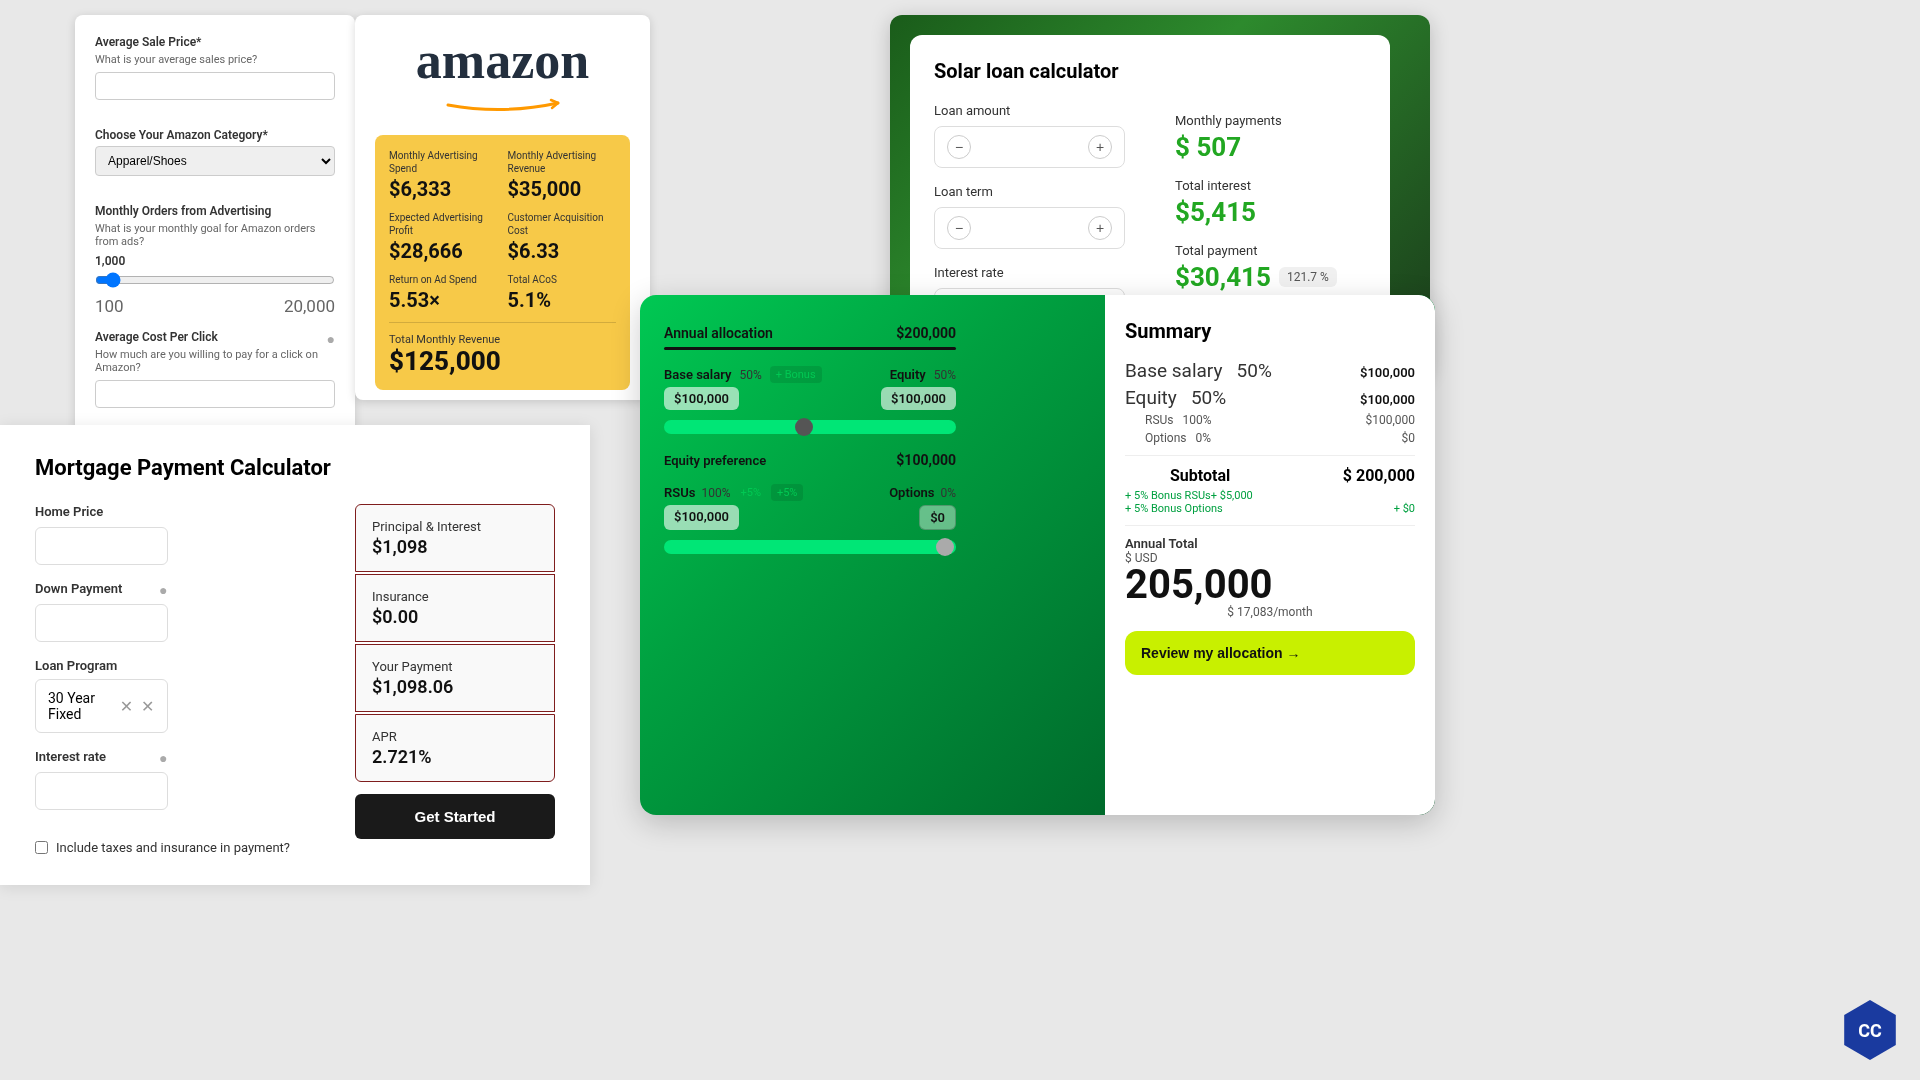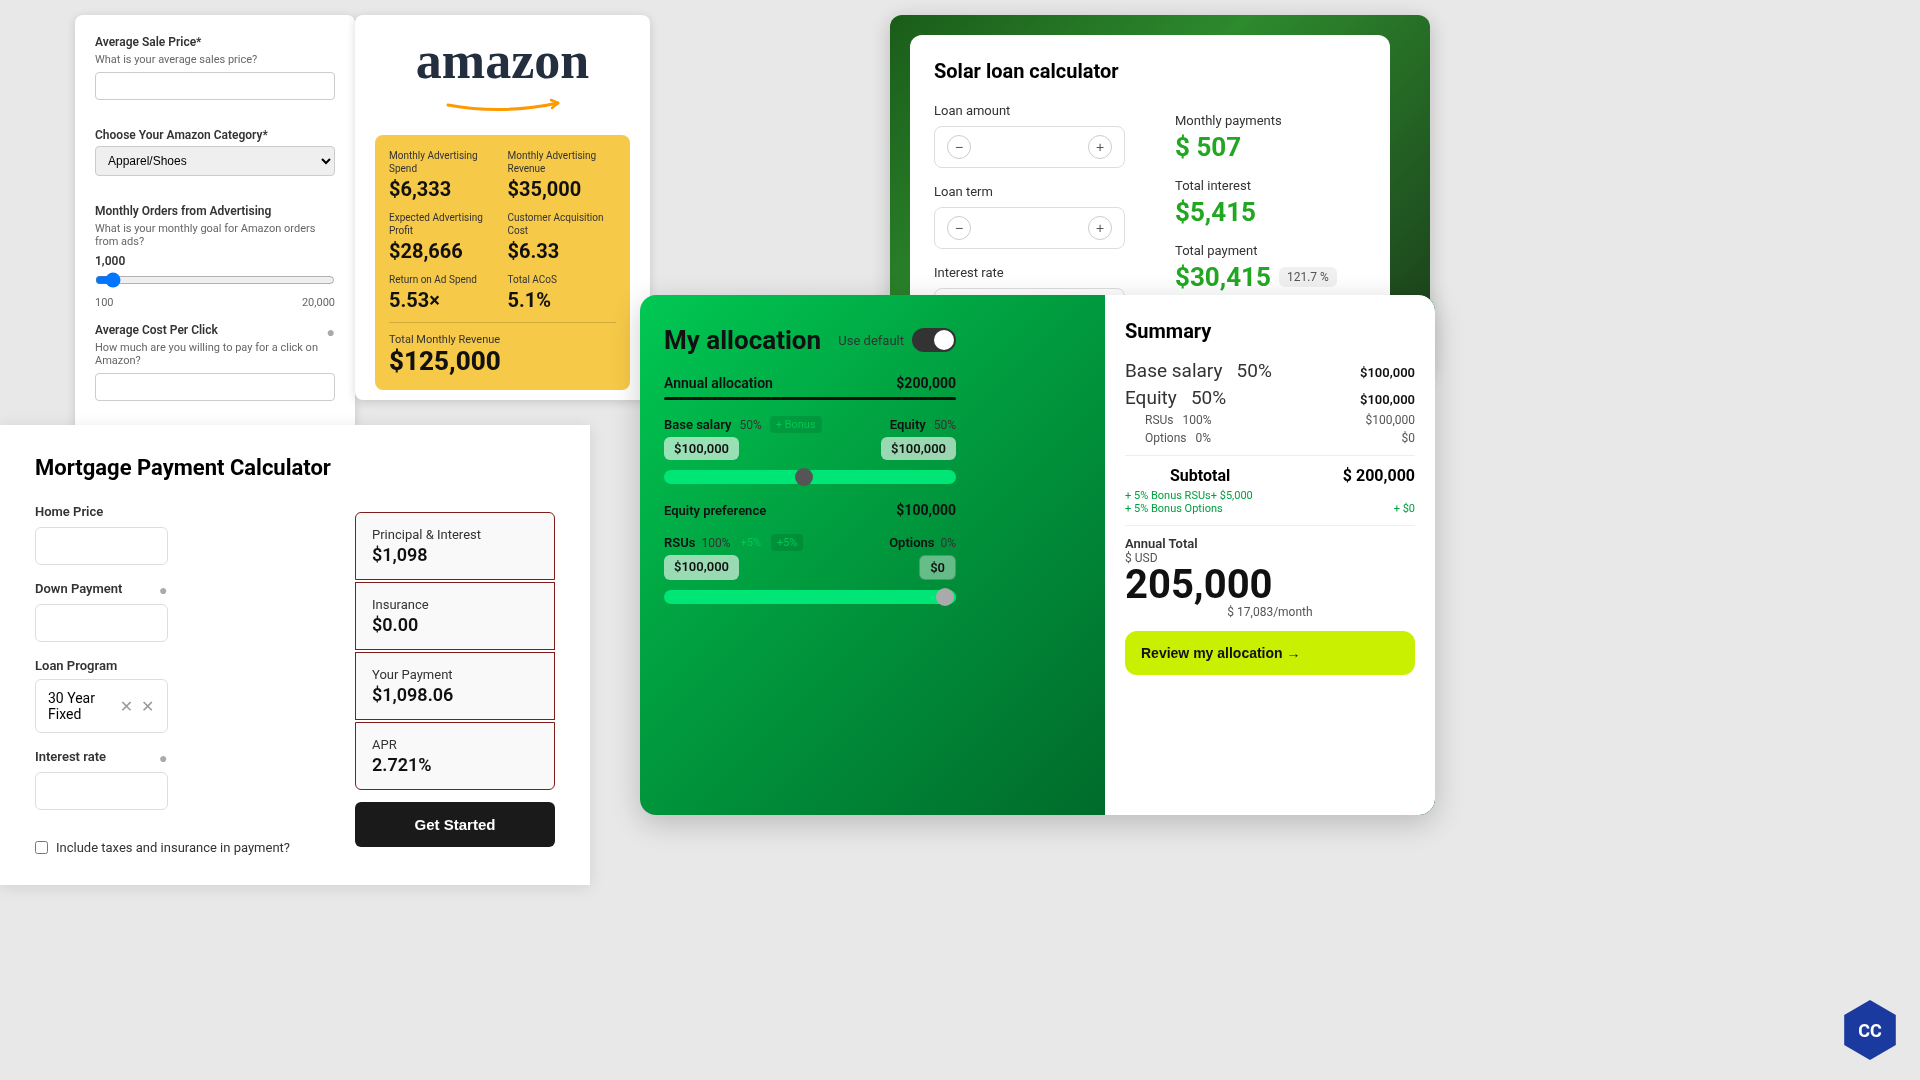--- a/index.html
+++ b/index.html
@@ -43,21 +43,21 @@
       margin-bottom: 14px;
     }
     .panel-amazon-calc input[type="text"] {
       width: 100%;
       padding: 6px 8px;
       border: 1px solid #ccc;
       border-radius: 4px;
       font-size: 12px;
       margin-bottom: 14px;
     }
-    .slider-row { display: flex; justify-content: space-between; font-size: 11px; color: #666; margin-top: 4px; text-align: center; }
+    .slider-row { display: flex; justify-content: space-between; font-size: 17px; color: #666; margin-top: 4px; text-align: center; }
     .slider-val { font-weight: 600; color: #333; font-size: 12px; margin-bottom: 4px; }
     input[type="range"] { width: 100%; margin-bottom: 2px; }
     .field-group { margin-bottom: 14px; }
     .field-row-header { display: flex; justify-content: space-between; align-items: center; }
 
     
     .panel-amazon-logo {
       position: absolute;
       top: 15px; left: 355px;
       width: 295px;
@@ -434,21 +434,21 @@
           <div class="solar-result-value" style="margin-bottom:0;">$30,415</div>
           <span class="solar-badge">121.7 %</span>
         </div>
       </div>
     </div>
   </div>
 </div>
 
 <div class="panel-mortgage">
   <div class="mortgage-title">Mortgage Payment Calculator</div>
-  <div style="display:flex; gap:25px;align-items:center;">
+  <div style="display:flex; gap:25px;">
     <div style="flex:1;">
       <div class="mortgage-grid">
         <div class="mortgage-field">
           <label>Home Price</label>
           <input type="text" style="">
         </div>
         <div style=""></div>
         <div class="mortgage-field">
           <div style="display:flex;align-items:center;justify-content:space-between;">
             <label>Down Payment</label>
@@ -500,29 +500,20 @@
         <div class="mortgage-result-value">2.721%</div>
       </div>
       <button class="mortgage-get-started">Get Started</button>
     </div>
   </div>
 </div>
 
 <div class="panel-allocation">
 
   <div class="allocation-left">
-    <div class="allocation-header">
-      <div class="allocation-title">My allocation</div>
-      <div class="allocation-default-row">
-        <span>Use default</span>
-        <div class="toggle">
-          <div class="toggle-dot"></div>
-        </div>
-      </div>
-    </div>
 
     <div class="allocation-annual">
       <span class="allocation-annual-label">Annual allocation</span>
       <span class="allocation-annual-value">$200,000</span>
     </div>
     <div class="allocation-divider"></div>
 
     <div class="alloc-section">
       <div class="alloc-row-header">
         <div style="display:flex;align-items:center;gap:8px;">

